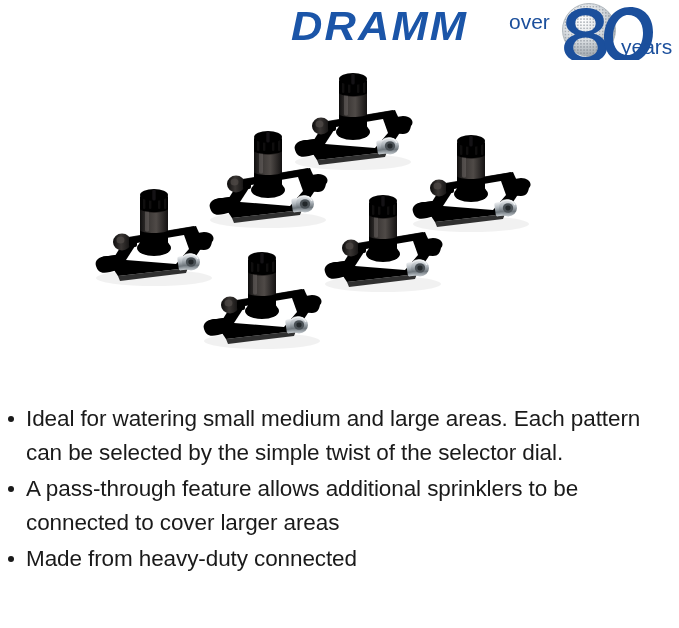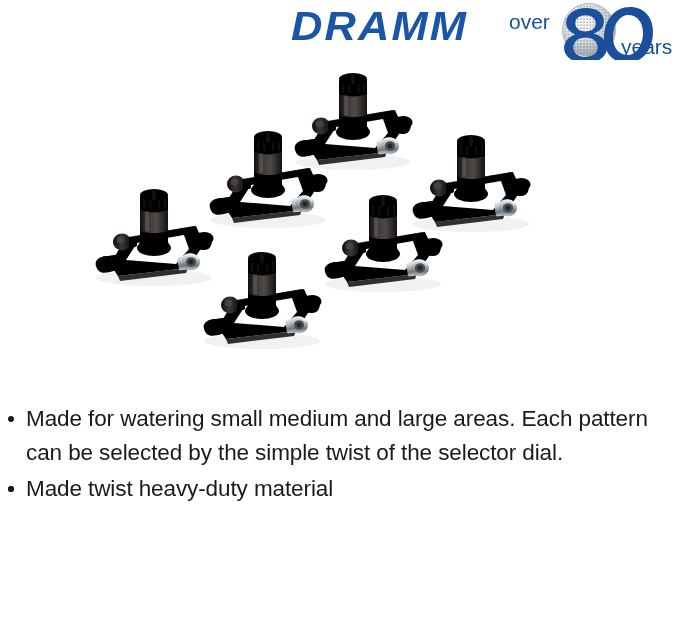--- a/index.html
+++ b/index.html
@@ -268,22 +268,23 @@
 
     <use href="#sprinklerShape" class="v-green" x="0" y="0" transform="translate(92,122)"></use>
     <use href="#sprinklerShape" class="v-orange" x="0" y="0" transform="translate(321,128)"></use>
     <use href="#sprinklerShape" class="v-red" x="0" y="0" transform="translate(200,185)"></use>
   </svg>
 </div>
 
 <ul id="feature-list">
   <li>
     <span class="bullet-dot"></span>
-    <span>Made for watering small medium and large areas. Each pattern can be selected by the simple twist of the selector dial.</span>
+    <span>Ideal for watering small medium and large areas. Each pattern can be selected by the simple twist of the selector dial.</span>
   </li>
   <li>
     <span class="bullet-dot"></span>
+    <span>A pass-through feature allows additional sprinklers to be connected to cover larger areas</span>
   </li>
   <li>
     <span class="bullet-dot"></span>
-    <span>Made twist heavy-duty material</span>
+    <span>Made from heavy-duty connected</span>
   </li>
 </ul>
 
 </body></html>

